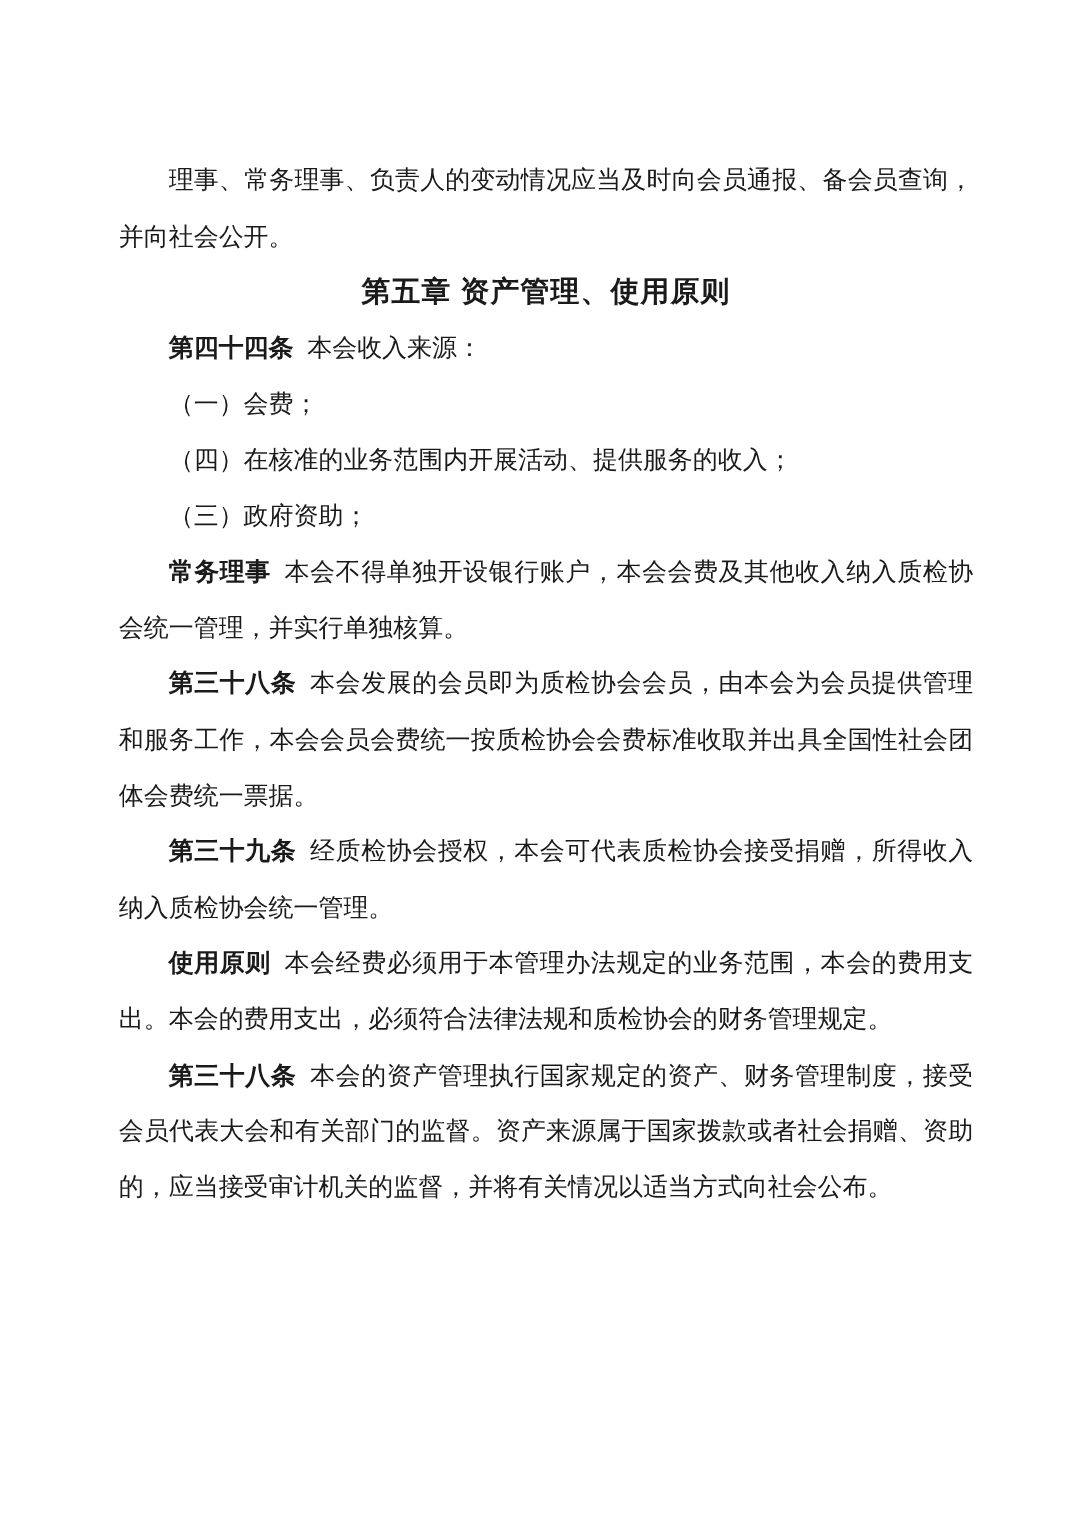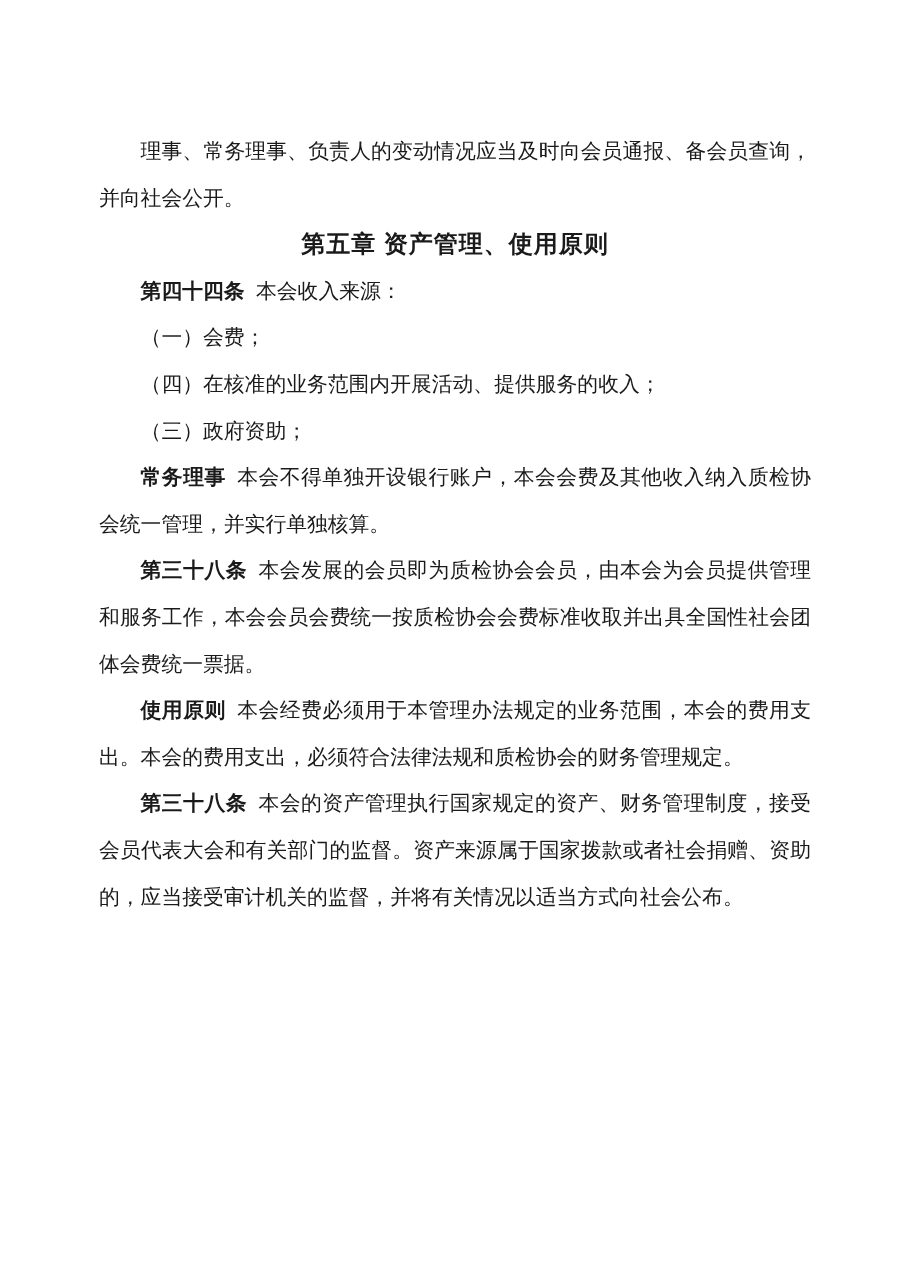--- a/index.html
+++ b/index.html
@@ -69,20 +69,21 @@
     <p class="para"><b class="lead">第四十四条</b><span>本会收入来源：</span></p>
 
     <p class="para">（一）会费；</p>
     <p class="para">（四）在核准的业务范围内开展活动、提供服务的收入；</p>
     <p class="para">（三）政府资助；</p>
 
     <p class="para"><b class="lead">常务理事</b><span>本会不得单独开设银行账户，本会会费及其他收入纳入质检协会统一管理，并实行单独核算。</span></p>
 
     <p class="para"><b class="lead">第三十八条</b><span>本会发展的会员即为质检协会会员，由本会为会员提供管理和服务工作，本会会员会费统一按质检协会会费标准收取并出具全国性社会团体会费统一票据。</span></p>
 
+    <p class="para"><b class="lead">第三十九条</b><span>经质检协会授权，本会可代表质检协会接受捐赠，所得收入纳入质检协会统一管理。</span></p>
 
     <p class="para"><b class="lead">使用原则</b><span>本会经费必须用于本管理办法规定的业务范围，本会的费用支出。本会的费用支出，必须符合法律法规和质检协会的财务管理规定。</span></p>
 
     <p class="para"><b class="lead">第三十八条</b><span>本会的资产管理执行国家规定的资产、财务管理制度，接受会员代表大会和有关部门的监督。资产来源属于国家拨款或者社会捐赠、资助的，应当接受审计机关的监督，并将有关情况以适当方式向社会公布。</span></p>
 
   </div>
 
   <div class="page-number">— 19 —</div>
 </div>
 

